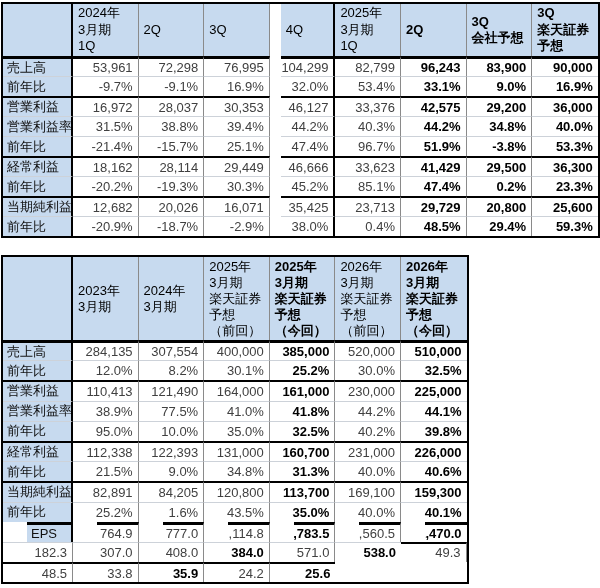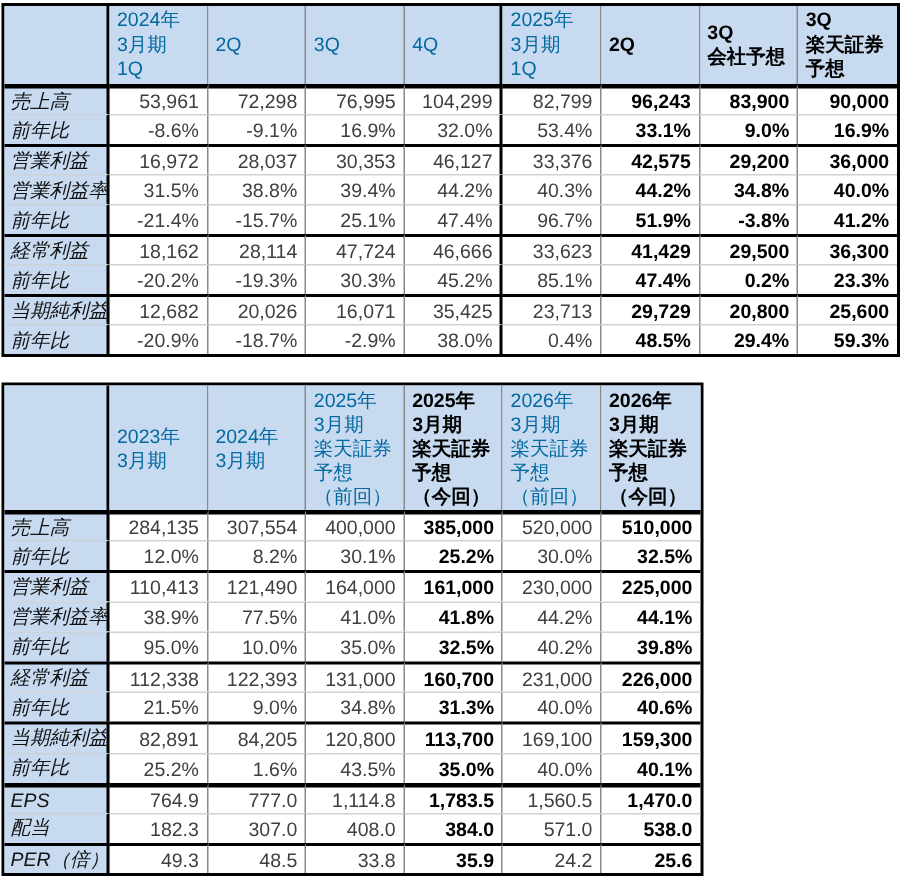--- a/index.html
+++ b/index.html
@@ -37,37 +37,37 @@
     padding:0 5px;
     border-right:1px solid var(--vline);
     border-top:1px solid var(--hline);
     overflow:hidden;white-space:nowrap;
   }
   .h{
     background:var(--blue);
     border-top:none;
     white-space:pre-line;
     line-height:16.5px;
-    color:#0369a1;
+    color:#000000;
   }
   .t2 .h{line-height:16px;}
   .corner{background:var(--blue);}
   .lab{
     background:var(--blue);
     color:#111;
     padding:0 2px 0 4px;
   }
-  .corner,.lab{border-right:2px solid var(--dark);font-style:italic;}
+  .corner,.lab{border-right:2px solid var(--dark);}
   .num{justify-content:flex-end;color:var(--numcol);}
   .b{font-weight:700;color:#000;}
-  .vsep2{border-right:2px solid var(--dark);}
+  .vsep2{border-right:2px solid var(--dark);margin-left:11px;}
   .last{border-right:none;}
   .hs{border-top:3px solid var(--dark);}
   .gs{border-top:2px solid var(--dark);}
-  .tt{border-top:3px solid var(--dark);}
+  .tt{border-top:3px solid var(--dark);margin-left:24px;}
   .in{border-top:1px solid var(--hline);}
 </style>
 </head>
 <body>
 
 <div>
   <section class="tbl t1">
       <div class="cell h corner"></div>
       <div class="cell h">2024年
 3月期
@@ -87,21 +87,21 @@
       <div class="cell lab hs">売上高</div>
       <div class="cell num hs">53,961</div>
       <div class="cell num hs">72,298</div>
       <div class="cell num hs">76,995</div>
       <div class="cell num hs vsep2">104,299</div>
       <div class="cell num hs">82,799</div>
       <div class="cell num hs b">96,243</div>
       <div class="cell num hs b">83,900</div>
       <div class="cell num hs b last">90,000</div>
       <div class="cell lab in">前年比</div>
-      <div class="cell num in">-8.6%</div>
+      <div class="cell num in">-9.7%</div>
       <div class="cell num in">-9.1%</div>
       <div class="cell num in">16.9%</div>
       <div class="cell num in vsep2">32.0%</div>
       <div class="cell num in">53.4%</div>
       <div class="cell num in b">33.1%</div>
       <div class="cell num in b">9.0%</div>
       <div class="cell num in b last">16.9%</div>
       <div class="cell lab gs">営業利益</div>
       <div class="cell num gs">16,972</div>
       <div class="cell num gs">28,037</div>
@@ -121,25 +121,25 @@
       <div class="cell num in b">34.8%</div>
       <div class="cell num in b last">40.0%</div>
       <div class="cell lab in">前年比</div>
       <div class="cell num in">-21.4%</div>
       <div class="cell num in">-15.7%</div>
       <div class="cell num in">25.1%</div>
       <div class="cell num in vsep2">47.4%</div>
       <div class="cell num in">96.7%</div>
       <div class="cell num in b">51.9%</div>
       <div class="cell num in b">-3.8%</div>
-      <div class="cell num in b last">41.2%</div>
+      <div class="cell num in b last">53.3%</div>
       <div class="cell lab gs">経常利益</div>
       <div class="cell num gs">18,162</div>
       <div class="cell num gs">28,114</div>
-      <div class="cell num gs">47,724</div>
+      <div class="cell num gs">29,449</div>
       <div class="cell num gs vsep2">46,666</div>
       <div class="cell num gs">33,623</div>
       <div class="cell num gs b">41,429</div>
       <div class="cell num gs b">29,500</div>
       <div class="cell num gs b last">36,300</div>
       <div class="cell lab in">前年比</div>
       <div class="cell num in">-20.2%</div>
       <div class="cell num in">-19.3%</div>
       <div class="cell num in">30.3%</div>
       <div class="cell num in vsep2">45.2%</div>
@@ -255,28 +255,26 @@
       <div class="cell num in b">35.0%</div>
       <div class="cell num in">40.0%</div>
       <div class="cell num in b last">40.1%</div>
       <div class="cell lab tt">EPS</div>
       <div class="cell num tt">764.9</div>
       <div class="cell num tt">777.0</div>
       <div class="cell num tt">1,114.8</div>
       <div class="cell num tt b">1,783.5</div>
       <div class="cell num tt">1,560.5</div>
       <div class="cell num tt b last">1,470.0</div>
-      <div class="cell lab in">配当</div>
       <div class="cell num in">182.3</div>
       <div class="cell num in">307.0</div>
       <div class="cell num in">408.0</div>
       <div class="cell num in b">384.0</div>
       <div class="cell num in">571.0</div>
       <div class="cell num in b last">538.0</div>
-      <div class="cell lab gs">PER（倍）</div>
       <div class="cell num gs">49.3</div>
       <div class="cell num gs">48.5</div>
       <div class="cell num gs">33.8</div>
       <div class="cell num gs b">35.9</div>
       <div class="cell num gs">24.2</div>
       <div class="cell num gs b last">25.6</div>
     </section>
 </div>
 
 </body></html>

